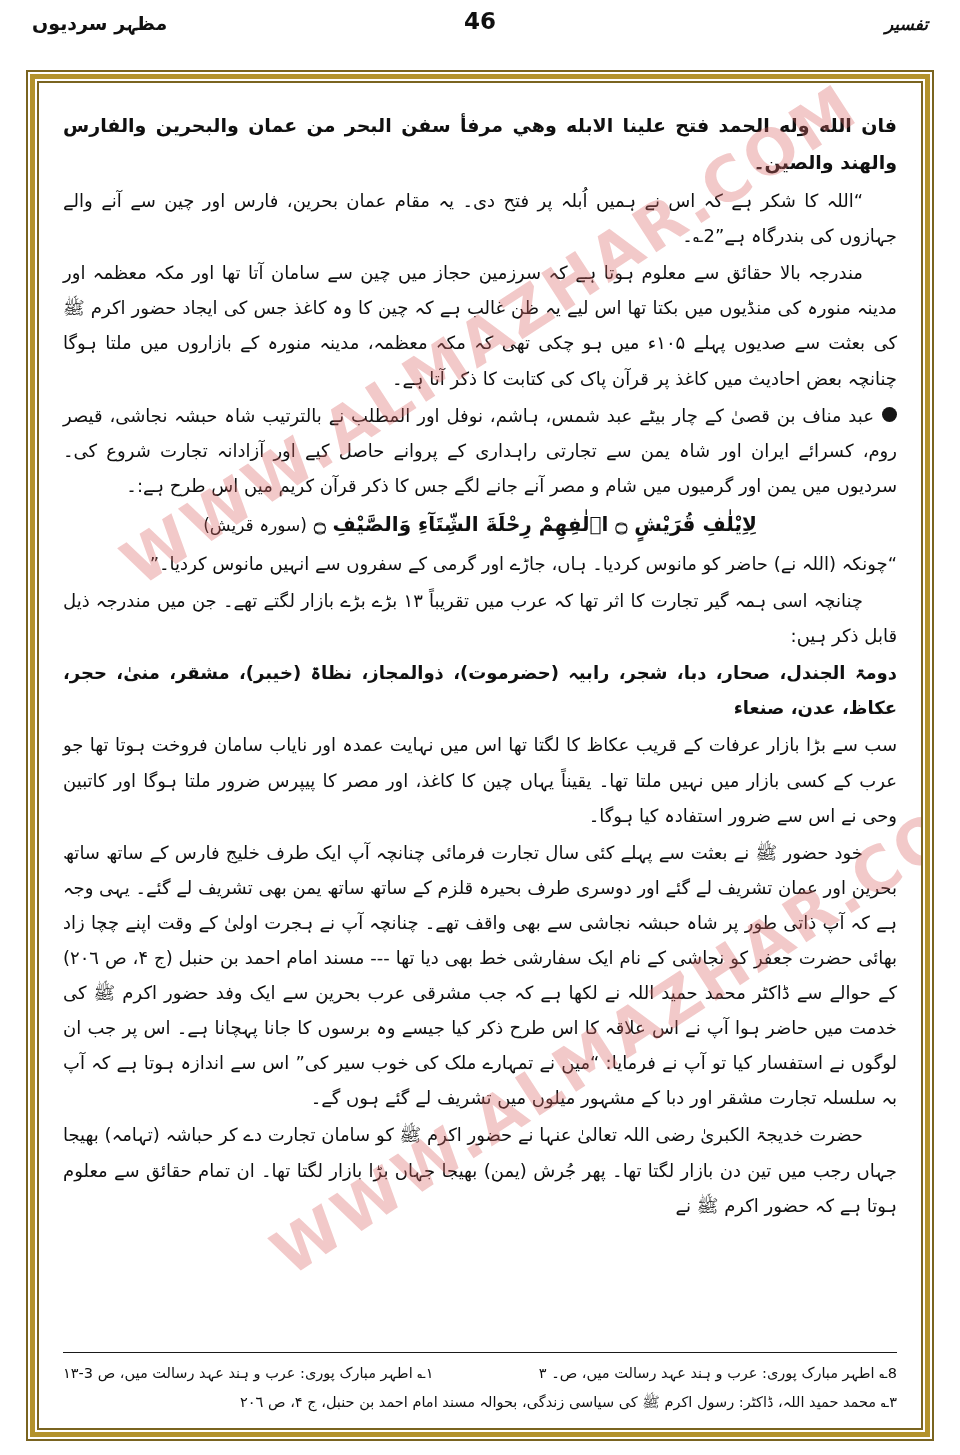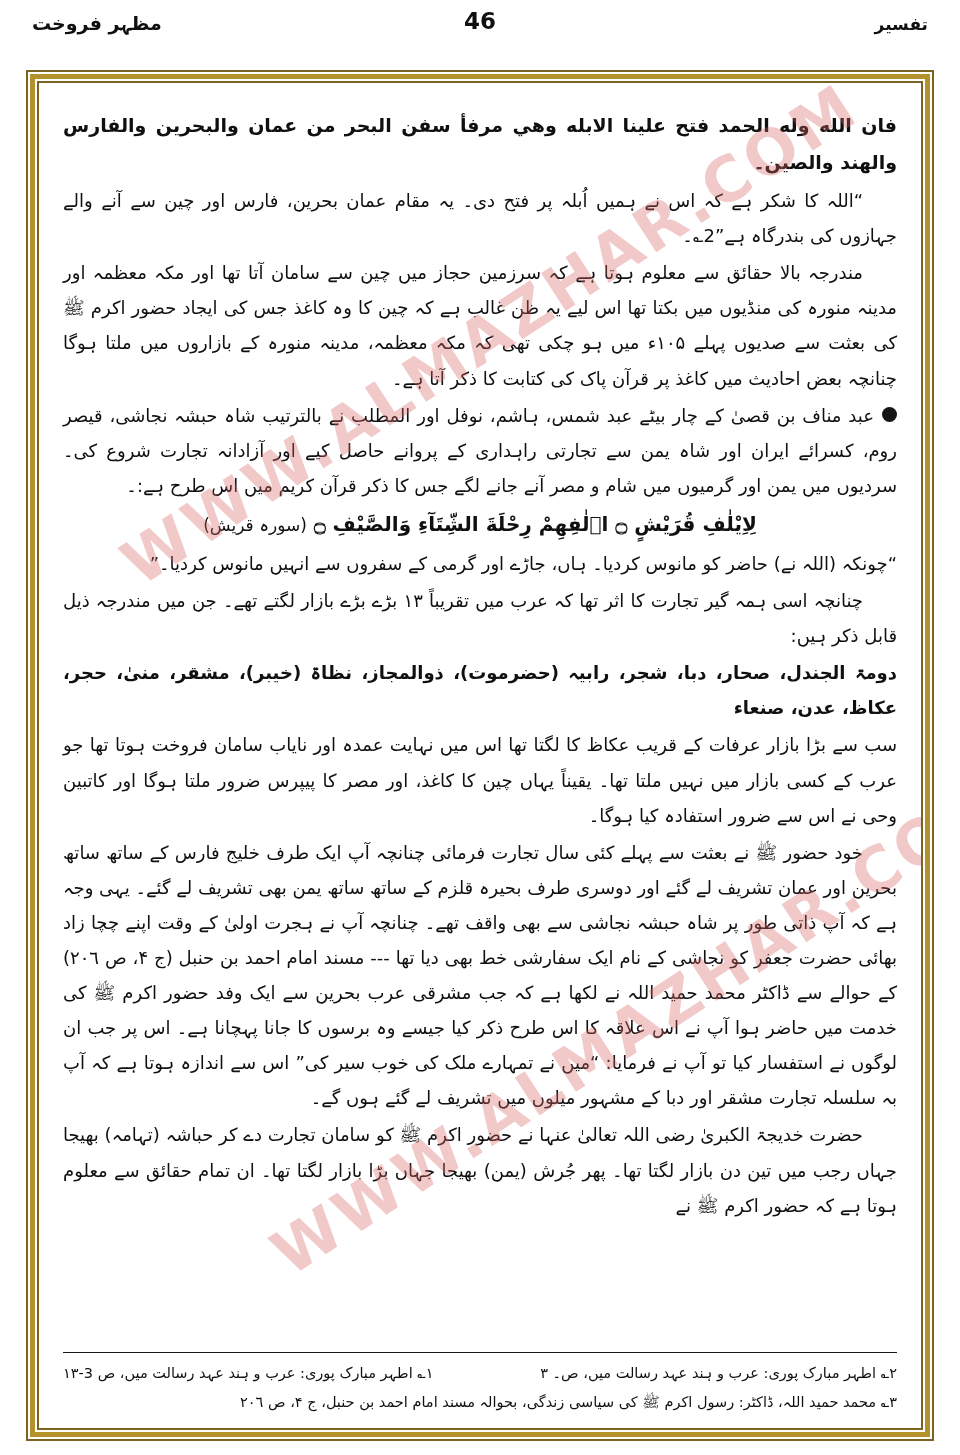--- a/index.html
+++ b/index.html
@@ -1,21 +1,21 @@
 <!DOCTYPE html>
 <html lang="ur"><head>
 <meta charset="utf-8">
 <style>
   html,body{margin:0;padding:0;background:#f6f6f2;}
   .page{position:relative;width:960px;height:1455px;background:#ffffff;
         font-family:"DejaVu Sans","Liberation Sans",sans-serif;color:#101010;overflow:hidden;}
 
   
   .running-head{position:absolute;top:6px;left:28px;right:28px;height:46px;}
-  .head-right{position:absolute;right:4px;top:8px;font-size:17px;font-weight:bold;direction:rtl;margin-left:14px;}
+  .head-right{position:absolute;right:4px;top:8px;font-size:17px;font-weight:bold;font-style:italic;direction:rtl;margin-left:14px;}
   .head-left{position:absolute;left:4px;top:6px;font-size:19px;font-weight:bold;direction:rtl;}
   .page-number{position:absolute;left:50%;transform:translateX(-50%);top:2px;font-size:23px;font-weight:bold;}
 
   
   .frame-outer{position:absolute;left:26px;right:26px;top:70px;bottom:14px;
                border:2px solid #7a6420;padding:2px;box-sizing:border-box;background:#fff;}
   .frame-mid{height:100%;box-sizing:border-box;border:5px solid #b3922c;padding:2px;}
   .frame-inner{height:100%;box-sizing:border-box;border:2px solid #7a6420;position:relative;overflow:hidden;background:#fff;}
 
   
@@ -44,21 +44,21 @@
   .wm-2{top:905px;left:170px;}
 </style>
 </head>
 <body>
 
 <div class="page">
 
   <div class="running-head">
     <span class="head-right">تفسير</span>
     <span class="page-number">46</span>
-    <span class="head-left">مظہر فروخت</span>
+    <span class="head-left">مظہر سردیوں</span>
   </div>
 
   <div class="frame-outer">
     <div class="frame-mid">
       <div class="frame-inner">
 
         <div class="watermark wm-1">WWW.ALMAZHAR.COM</div>
         <div class="watermark wm-2">WWW.ALMAZHAR.COM</div>
 
         <div class="content">
@@ -80,21 +80,21 @@
           <p class="bold-list">دومۃ الجندل، صحار، دبا، شجر، رابیہ (حضرموت)، ذوالمجاز، نظاۃ (خیبر)، مشقر، منیٰ، حجر، عکاظ، عدن، صنعاء</p>
 
           <p>سب سے بڑا بازار عرفات کے قریب عکاظ کا لگتا تھا اس میں نہایت عمدہ اور نایاب سامان فروخت ہوتا تھا جو عرب کے کسی بازار میں نہیں ملتا تھا۔ یقیناً یہاں چین کا کاغذ، اور مصر کا پیپرس ضرور ملتا ہوگا اور کاتبین وحی نے اس سے ضرور استفادہ کیا ہوگا۔</p>
 
           <p class="indent">خود حضور ﷺ نے بعثت سے پہلے کئی سال تجارت فرمائی چنانچہ آپ ایک طرف خلیج فارس کے ساتھ ساتھ بحرین اور عمان تشریف لے گئے اور دوسری طرف بحیرہ قلزم کے ساتھ ساتھ یمن بھی تشریف لے گئے۔ یہی وجہ ہے کہ آپ ذاتی طور پر شاہ حبشہ نجاشی سے بھی واقف تھے۔ چنانچہ آپ نے ہجرت اولیٰ کے وقت اپنے چچا زاد بھائی حضرت جعفر کو نجاشی کے نام ایک سفارشی خط بھی دیا تھا --- مسند امام احمد بن حنبل (ج ۴، ص ۲۰٦) کے حوالے سے ڈاکٹر محمد حمید اللہ نے لکھا ہے کہ جب مشرقی عرب بحرین سے ایک وفد حضور اکرم ﷺ کی خدمت میں حاضر ہوا آپ نے اس علاقہ کا اس طرح ذکر کیا جیسے وہ برسوں کا جانا پہچانا ہے۔ اس پر جب ان لوگوں نے استفسار کیا تو آپ نے فرمایا: “میں نے تمہارے ملک کی خوب سیر کی” اس سے اندازہ ہوتا ہے کہ آپ بہ سلسلہ تجارت مشقر اور دبا کے مشہور میلوں میں تشریف لے گئے ہوں گے۔</p>
 
           <p class="indent">حضرت خدیجۃ الکبریٰ رضی اللہ تعالیٰ عنہا نے حضور اکرم ﷺ کو سامان تجارت دے کر حباشہ (تہامہ) بھیجا جہاں رجب میں تین دن بازار لگتا تھا۔ پھر جُرش (یمن) بھیجا جہاں بڑا بازار لگتا تھا۔ ان تمام حقائق سے معلوم ہوتا ہے کہ حضور اکرم ﷺ نے</p>
 
           <div class="footnotes">
             <div class="fn-row">
-              <span>۲؎ اطہر مبارک پوری: عرب و ہند عہد رسالت میں، ص۔ ۳</span>
+              <span>8؎ اطہر مبارک پوری: عرب و ہند عہد رسالت میں، ص۔ ۳</span>
               <span>۱؎ اطہر مبارک پوری: عرب و ہند عہد رسالت میں، ص 3-۱۳</span>
             </div>
             <div class="fn-single">۳؎ محمد حمید اللہ، ڈاکٹر: رسول اکرم ﷺ کی سیاسی زندگی، بحوالہ مسند امام احمد بن حنبل، ج ۴، ص ۲۰٦</div>
           </div>
 
         </div>
       </div>
     </div>
   </div>
 

